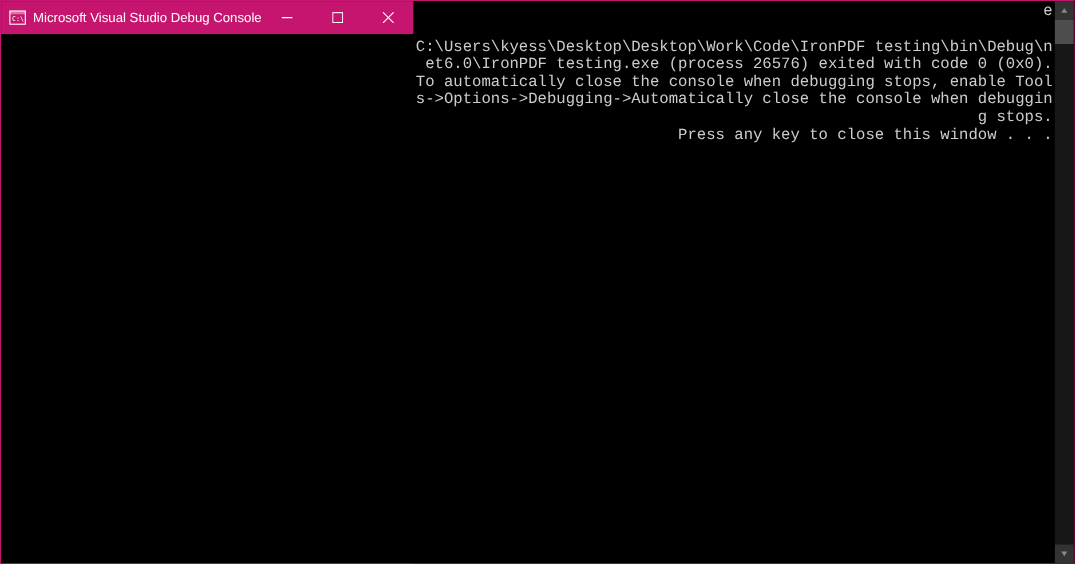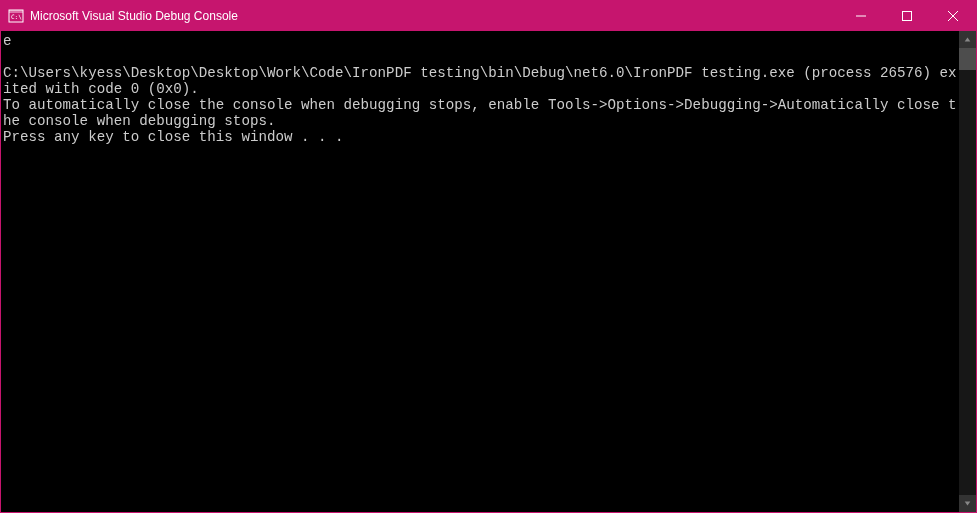--- a/index.html
+++ b/index.html
@@ -13,21 +13,22 @@
       background: #000;
       font-family: Consolas, 'Courier New', monospace;
       overflow: hidden;
       position: relative;
     }
     .window {
       width: 100%;
       height: 100%;
       border: 1px solid #c6156e;
       display: flex;
-      flex-direction: column;
+      flex-direction: row;
+      text-align: right;
     }
     .titlebar {
       height: 30px;
       background: #c6156e;
       display: flex;
       align-items: center;
       color: #fff;
       font-family: 'Segoe UI', Tahoma, sans-serif;
       font-size: 12px;
     }

